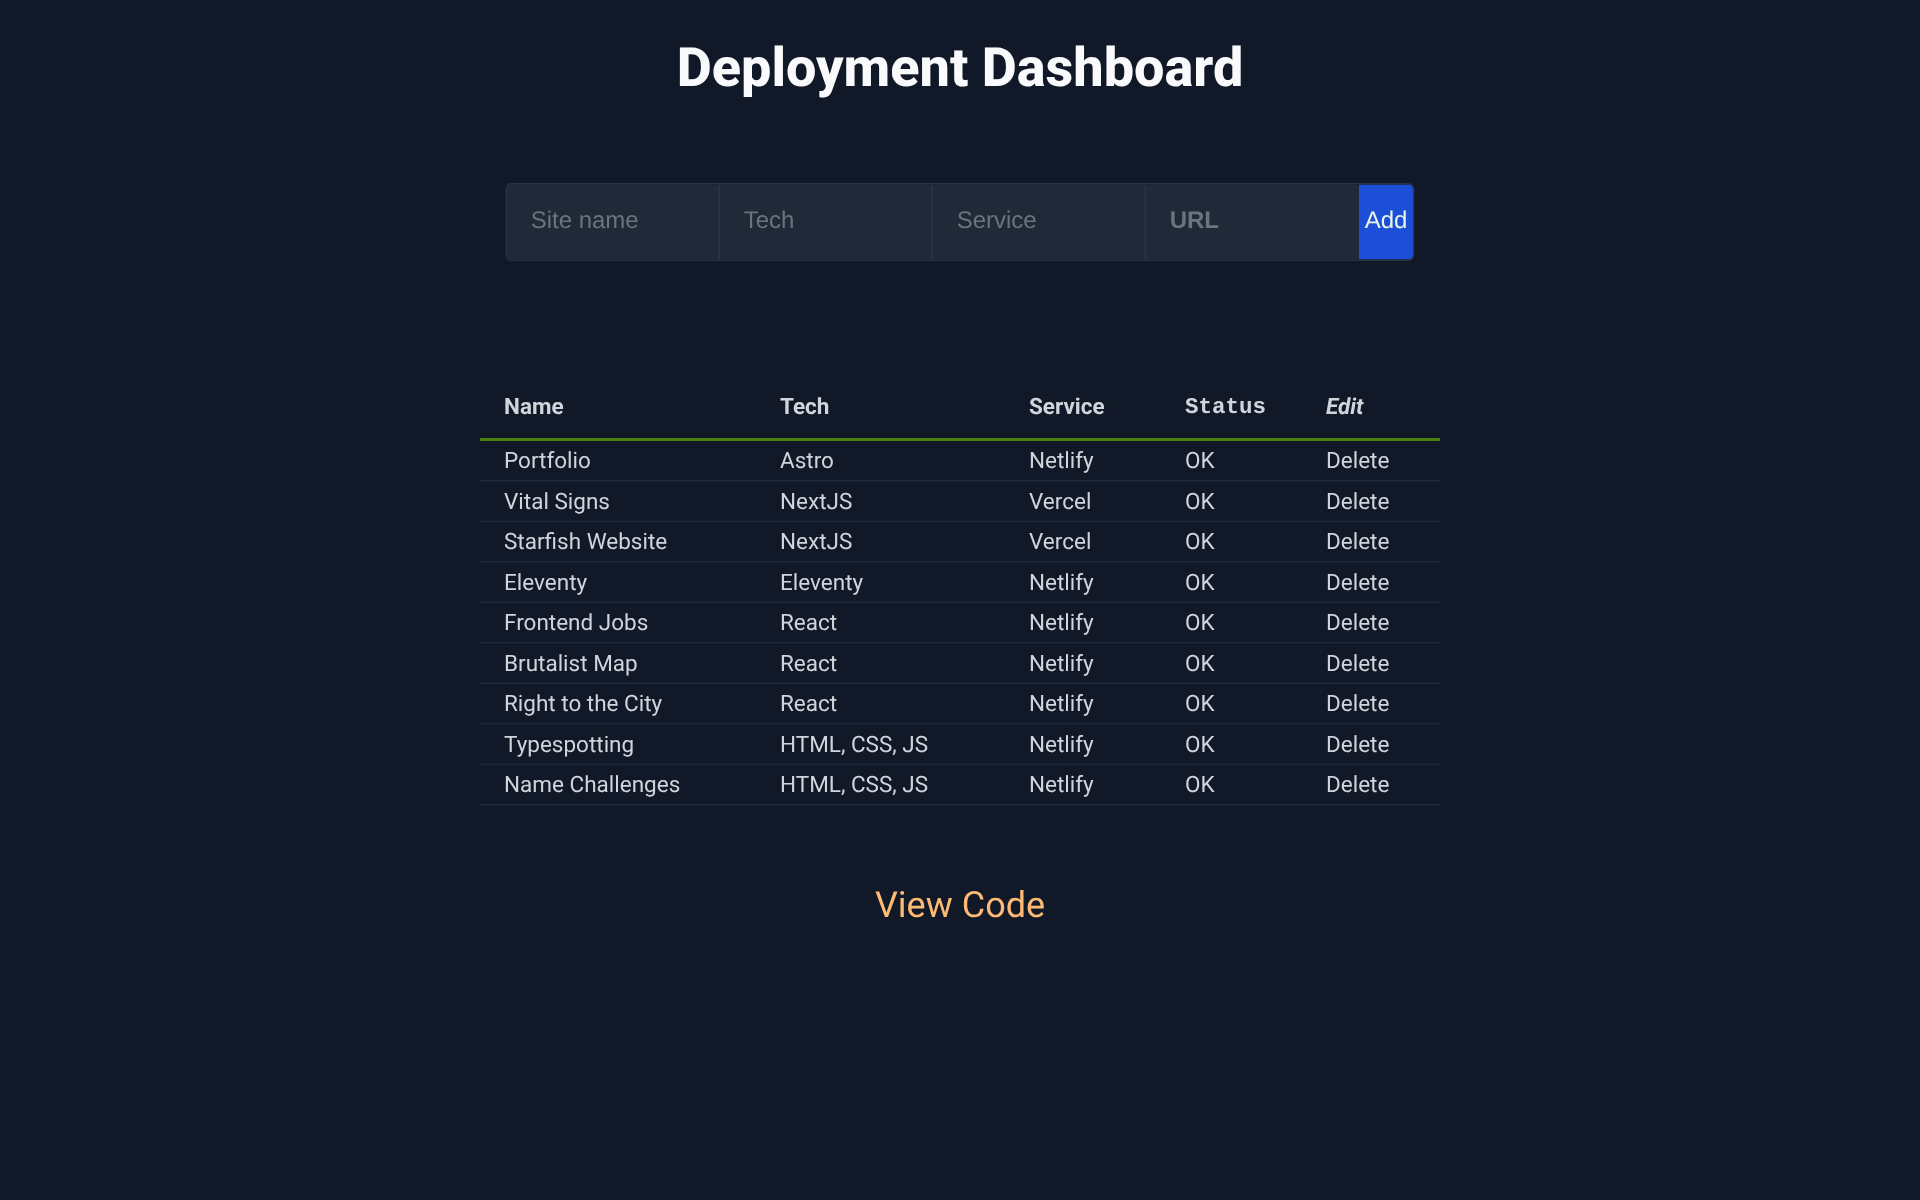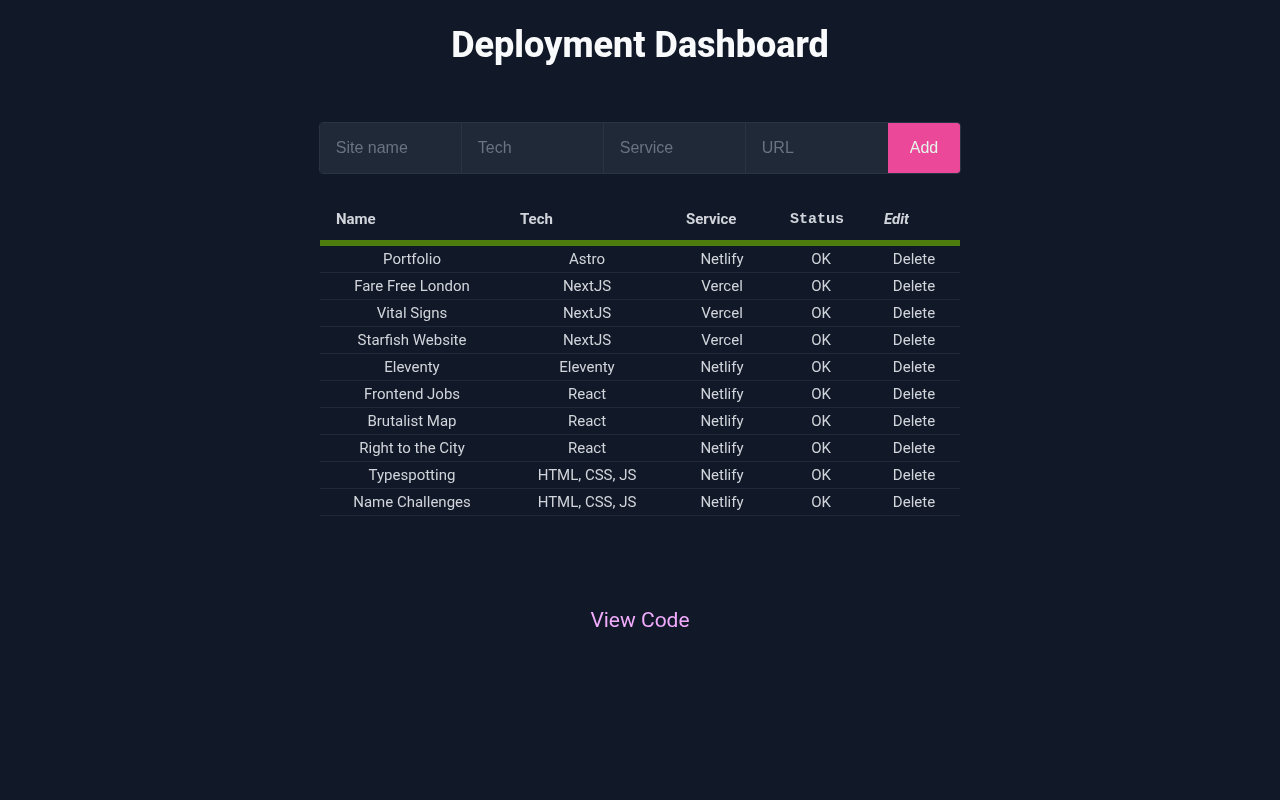--- a/index.html
+++ b/index.html
@@ -20,124 +20,116 @@
     }
     .page-title {
       color: #f9fafb;
       font-size: 36px;
       font-weight: 800;
       text-align: right;
       margin-bottom: 56px;
     }
     .form-row {
       display: flex;
-      margin-bottom: 24px;
+      margin-bottom: 76px;
       border-radius: 4px;
       overflow: hidden;
       border: 1px solid #2a3344;
     }
     .form-input {
       background-color: #1f2937;
       border: none;
       border-right: 1px solid #2a3344;
       color: #d1d5db;
       font-size: 16px;
       padding: 16px;
       width: 142px;
       outline: none;
     }
     .form-input::placeholder {
       color: #6b7280;
     }
     .add-button {
-      background-color: #ec4899;
+      background-color: #1d4ed8;
       border: none;
       color: #e6f5ea;
       font-size: 16px;
-      padding: 16px 22px;
+      padding: 16px 4px;
       cursor: pointer;
     }
     .table-container {
       width: 640px;
     }
     table {
       width: 100%;
       border-collapse: collapse;
     }
     thead tr {
-      border-bottom: 6px solid #4d7c0f;
+      border-bottom: 2px solid #4d7c0f;
     }
     th {
       text-align: left;
       font-weight: 700;
       font-size: 15px;
       color: #d1d5db;
       padding: 12px 16px;
     }
     tbody tr {
       border-bottom: 1px solid #1f2937;
     }
     td {
       padding: 4px 16px;
       font-size: 15px;
       color: #d1d5db;
-      text-align: center;
     }
     .delete-link {
       color: #d1d5db;
       cursor: pointer;
     }
     .view-code {
-      color: #f0abfc;
-      font-size: 21px;
-      margin-top: 92px;
+      color: #fdba74;
+      font-size: 24px;
+      margin-top: 52px;
       cursor: pointer;
     }
     .col-name { width: 184px; }
     .col-tech { width: 166px; }
     .col-service { width: 104px; }
     .col-status { width: 94px; font-family: Liberation Mono, monospace; }
     .col-edit { width: 92px; font-style: italic; }
   </style>
 </head>
 <body>
 
 <h1 class="page-title">Deployment Dashboard</h1>
 
 <div class="form-row">
   <input class="form-input" placeholder="Site name" style="">
   <input class="form-input" placeholder="Tech" style="">
   <input class="form-input" placeholder="Service" style="">
-  <input class="form-input" style="border-right: none;" placeholder="URL">
+  <input class="form-input" style="border-right: none; font-weight: bold;" placeholder="URL">
   <button class="add-button">Add</button>
 </div>
 
 <div class="table-container">
   <table>
     <thead>
       <tr>
         <th class="col-name">Name</th>
         <th class="col-tech">Tech</th>
         <th class="col-service">Service</th>
         <th class="col-status">Status</th>
         <th class="col-edit">Edit</th>
       </tr>
     </thead>
     <tbody id="table-body">
     <tr>
           <td>Portfolio</td>
           <td>Astro</td>
           <td>Netlify</td>
-          <td>OK</td>
-          <td class="delete-link">Delete</td>
-        </tr>
-        <tr>
-          <td>Fare Free London</td>
-          <td>NextJS</td>
-          <td>Vercel</td>
           <td>OK</td>
           <td class="delete-link">Delete</td>
         </tr>
         <tr>
           <td>Vital Signs</td>
           <td>NextJS</td>
           <td>Vercel</td>
           <td>OK</td>
           <td class="delete-link">Delete</td>
         </tr>

